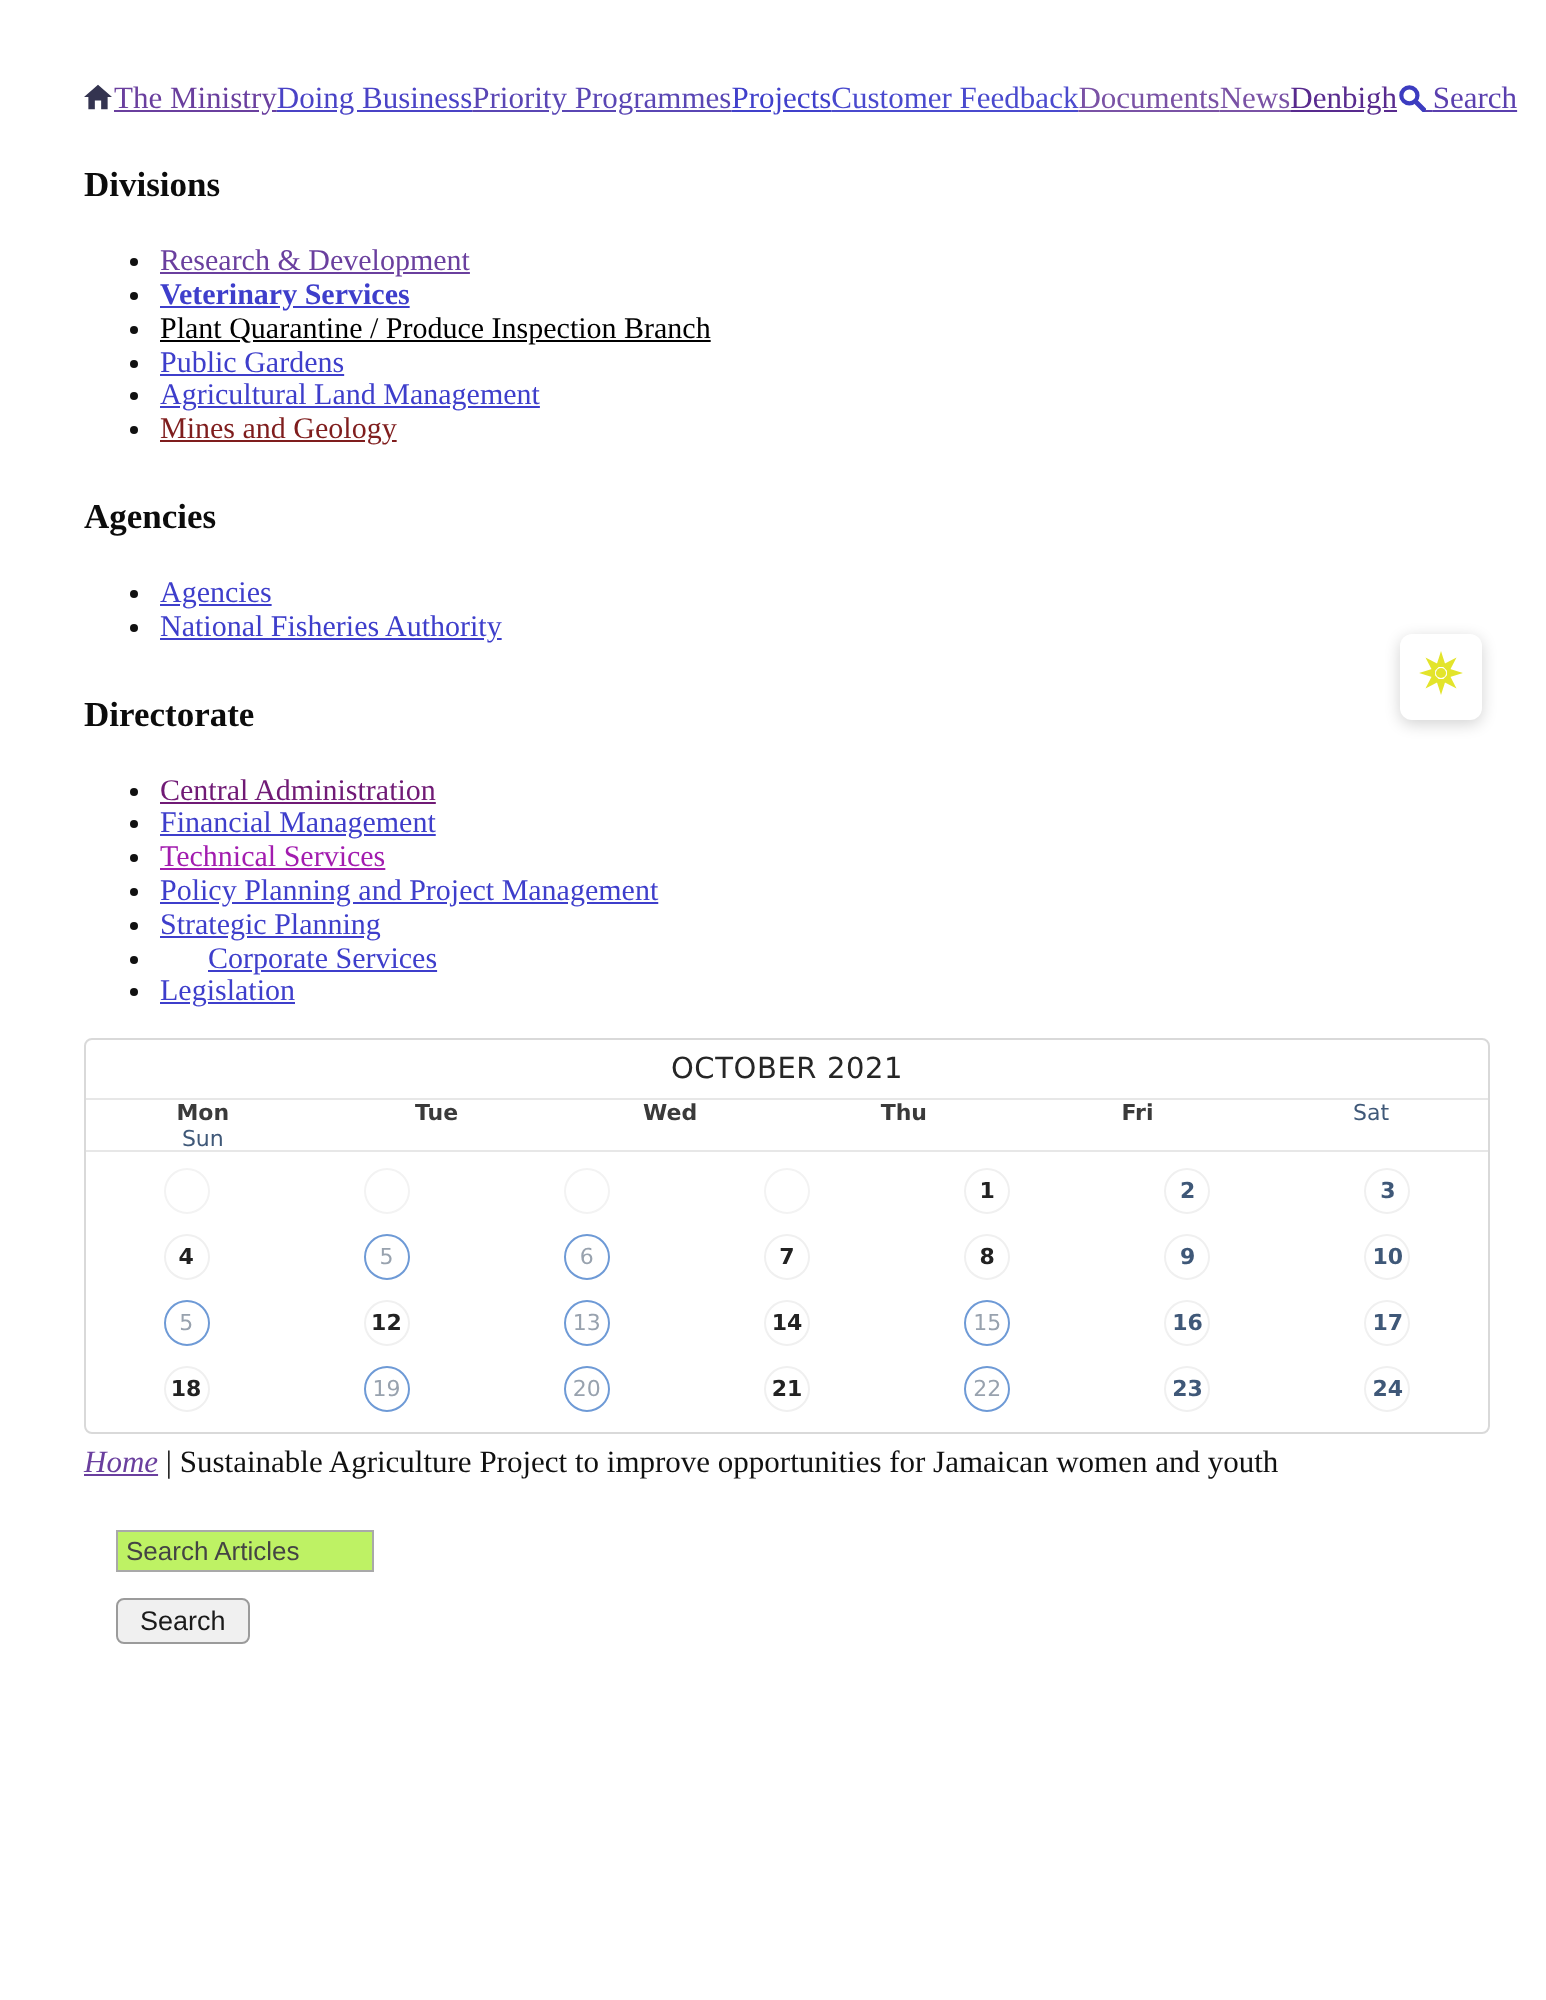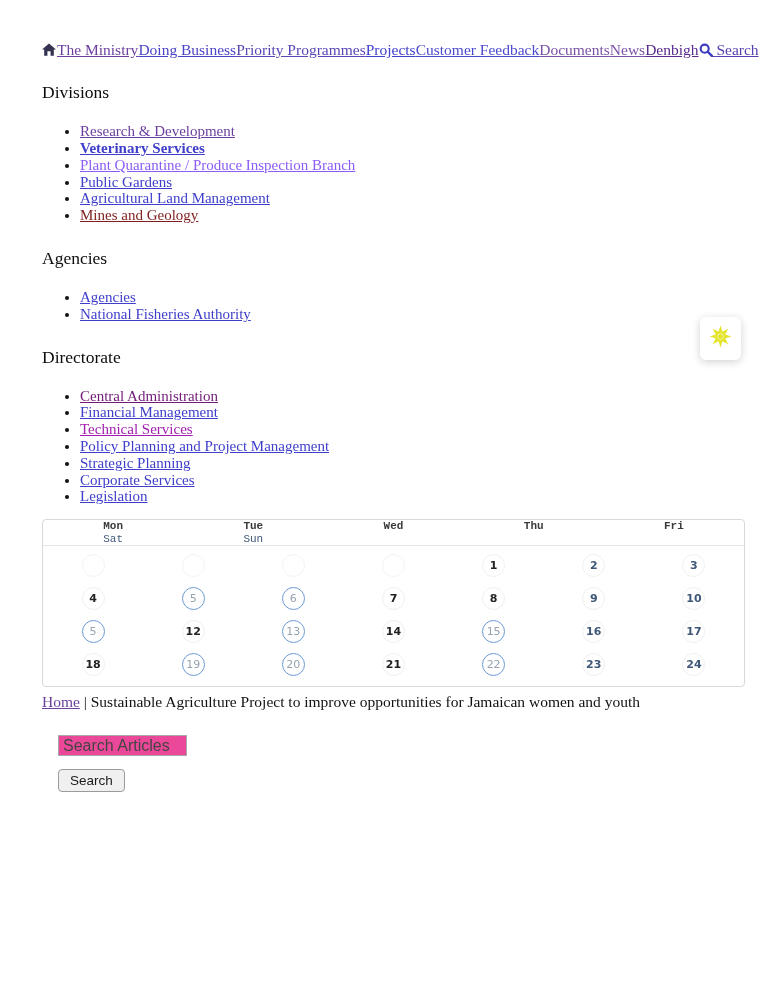--- a/index.html
+++ b/index.html
@@ -15,21 +15,21 @@
 
   
   .topnav { font-size: 15.5px; line-height: 1.05; white-space: nowrap; }
   .topnav a { text-decoration: underline; }
   .home-link { text-decoration: none !important; margin-right: 1px; }
   .home-icon-svg { width: 14px; height: 13px; vertical-align: -1px; }
   .search-icon-svg { width: 14px; height: 14px; vertical-align: -2px; }
 
   
   .section-heading {
-    font-size: 17.5px; font-weight: normal; color: #0c0c0c;
+    font-size: 17.5px; font-weight: bold; color: #0c0c0c;
     margin: 24px 0 20px 0;
   }
   .section-heading.first { margin-top: 24px; }
   .section-list { list-style: disc; padding-left: 38px; }
   .section-list li { font-size: 15px; line-height: 16.8px; }
   .section-list a { text-decoration: underline; }
 
   
   .calendar {
     margin-top: 14px;
@@ -38,53 +38,52 @@
     background: #fff;
     font-family: "DejaVu Sans", "Liberation Sans", sans-serif;
     overflow: hidden;
   }
   .cal-title {
     height: 30px; display: flex; align-items: center; justify-content: center;
     font-size: 14.5px; color: #262626; letter-spacing: 0.3px;
     border-bottom: 1px solid #e7e7e7;
   }
   .cal-dayrow {
-    display: grid; grid-template-columns: repeat(5, 1fr);
+    display: grid; grid-template-columns: repeat(6, 1fr);
     height: 26px; align-items: center; justify-items: center;
     border-bottom: 1px solid #e7e7e7;
-    font-family: Liberation Mono, monospace;
   }
   .cal-dayname { font-size: 11px; font-weight: 600; color: #3a3a3a; }
   .cal-dayname.weekend { color: #3f5878; font-weight: 400; }
   .cal-weeks { padding: 3px 0 5px 0; }
   .cal-week {
     display: grid; grid-template-columns: repeat(7, 1fr);
     height: 33px; align-items: center; justify-items: center;
   }
   .day-circle {
     width: 23px; height: 23px; border-radius: 50%;
     display: flex; align-items: center; justify-content: center;
     font-size: 11px; font-weight: 600; color: #222;
     border: 1px solid #f0f0f0; background: #fff;
   }
   .day-circle.weekend { color: #3f5878; }
   .day-circle.event { border: 1.5px solid #6e9ad6; color: #98a2ae; font-weight: 400; }
   .day-circle.empty { border: 1px solid #f3f3f3; }
 
   
   .breadcrumb { margin-top: 6px; font-size: 15.5px; color: #111; }
-  .breadcrumb a { text-decoration: underline; }
+  .breadcrumb a { text-decoration: underline; font-style: italic; }
 
   
   .article-search { margin-top: 24px; padding-left: 16px; }
   .article-search input {
     width: 129px; height: 21px;
     border: 1px solid #a9a9a9; border-radius: 0;
-    font-family: "Liberation Sans", sans-serif; font-size: 16px;
-    padding: 2px 4px; color: #333; background: #ec4899;
+    font-family: "Liberation Sans", sans-serif; font-size: 13px;
+    padding: 2px 4px; color: #333; background: #bef264;
   }
   .article-search input::placeholder { color: #444; opacity: 1; }
   .search-btn {
     display: inline-block; margin-top: 13px;
     font-family: "Liberation Sans", sans-serif; font-size: 13.5px; color: #1a1a1a;
     background: #f0f0f0;
     border: 1px solid #9b9b9b; border-radius: 4px;
     padding: 3px 11px;
   }
 
@@ -111,43 +110,44 @@
         <line x1="10" y1="10" x2="15" y2="15" stroke="#3c3cc0" stroke-width="2.8" stroke-linecap="round"></line>
           </svg></span>
       <span>Search</span></a>
   </nav>
 
   <div>
       <h2 class="section-heading first">Divisions</h2>
       <ul class="section-list">
         <li><a href="#" style="color: rgb(106, 63, 158);">Research &amp; Development</a></li>
         <li><a href="#" style="color: rgb(62, 62, 203); font-weight: bold;">Veterinary Services</a></li>
-        <li><a href="#" style="color: #8b5cf6;">Plant Quarantine / Produce Inspection Branch</a></li>
+        <li><a href="#" style="color: #000000;">Plant Quarantine / Produce Inspection Branch</a></li>
         <li><a href="#" style="color: rgb(62, 62, 203);">Public Gardens</a></li>
         <li><a href="#" style="color: rgb(62, 62, 203);">Agricultural Land Management</a></li>
         <li><a href="#" style="color: #7f1d1d;">Mines and Geology</a></li>
       </ul>
       <h2 class="section-heading">Agencies</h2>
       <ul class="section-list">
         <li><a href="#" style="color: rgb(62, 62, 203);">Agencies</a></li>
         <li><a href="#" style="color: rgb(62, 62, 203);">National Fisheries Authority</a></li>
       </ul>
       <h2 class="section-heading">Directorate</h2>
       <ul class="section-list">
         <li><a href="#" style="color: #701a75;">Central Administration</a></li>
         <li><a href="#" style="color: rgb(62, 62, 203);">Financial Management</a></li>
         <li><a href="#" style="color: #a21caf;">Technical Services</a></li>
         <li><a href="#" style="color: rgb(62, 62, 203);">Policy Planning and Project Management</a></li>
         <li><a href="#" style="color: rgb(62, 62, 203);">Strategic Planning</a></li>
-        <li><a href="#" style="color: rgb(62, 62, 203);">Corporate Services</a></li>
+        <li><a href="#" style="color: rgb(62, 62, 203); margin-left: 24px;">Corporate Services</a></li>
         <li><a href="#" style="color: rgb(62, 62, 203);">Legislation</a></li>
       </ul>
     </div>
 
   <div class="calendar">
+    <div class="cal-title">OCTOBER 2021</div>
     <div class="cal-dayrow">
         <span class="cal-dayname">Mon</span>
         <span class="cal-dayname">Tue</span>
         <span class="cal-dayname">Wed</span>
         <span class="cal-dayname">Thu</span>
         <span class="cal-dayname">Fri</span>
         <span class="cal-dayname weekend">Sat</span>
         <span class="cal-dayname weekend">Sun</span>
       </div>
     <div class="cal-weeks">

